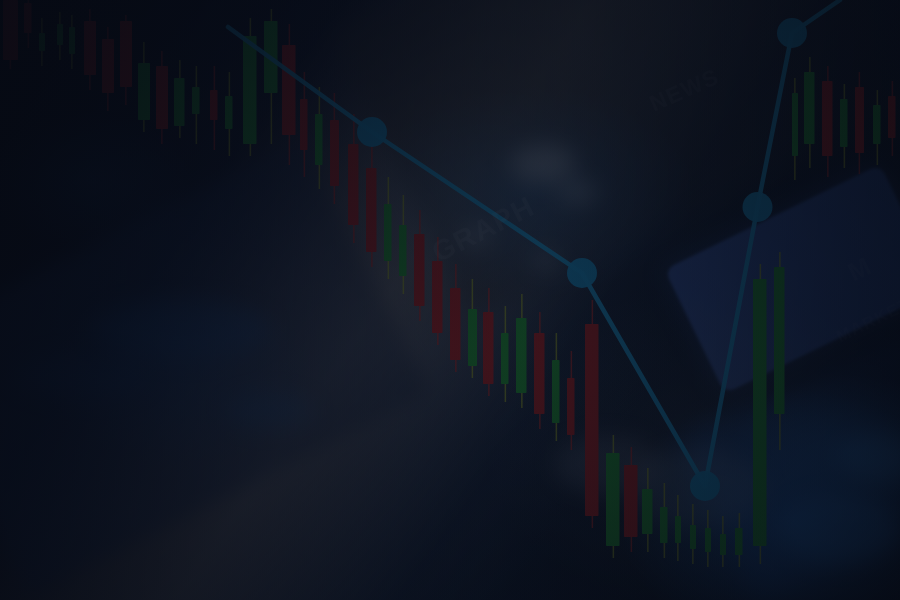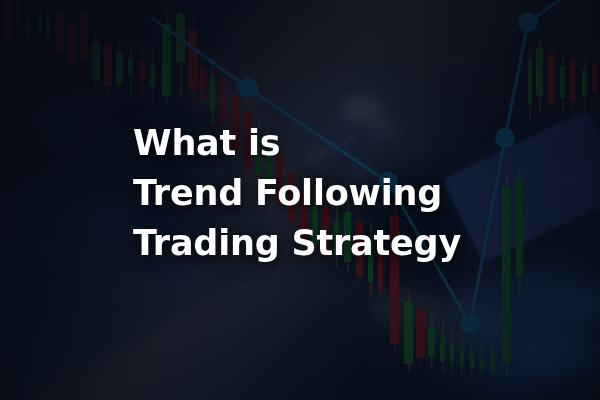--- a/index.html
+++ b/index.html
@@ -368,19 +368,14 @@
 
   <div class="layer" id="watermarks">
       <div class="wm" style="left: 286px; top: 143px; font-size: 19px; opacity: 0.3; transform: rotate(-27deg);">GRAPH</div>
       <div class="wm" style="left: 432px; top: 52px; font-size: 15px; opacity: 0.26; transform: rotate(-24deg);">NEWS</div>
       <div class="wm" style="left: 566px; top: 170px; font-size: 17px; opacity: 0.22; transform: rotate(-26deg);">M</div>
       <div class="wm" style="left: 556px; top: 208px; font-size: 11px; opacity: 0.18; transform: rotate(-26deg);">MARKET</div>
     </div>
 
   <div class="layer" id="bg-scrim"></div>
 
-  <div id="headline">
-    <span class="hl-line">What is</span>
-    <span class="hl-line">Trend Following</span>
-    <span class="hl-line">Trading Strategy</span>
-  </div>
 
 </div>
 
 </body></html>

